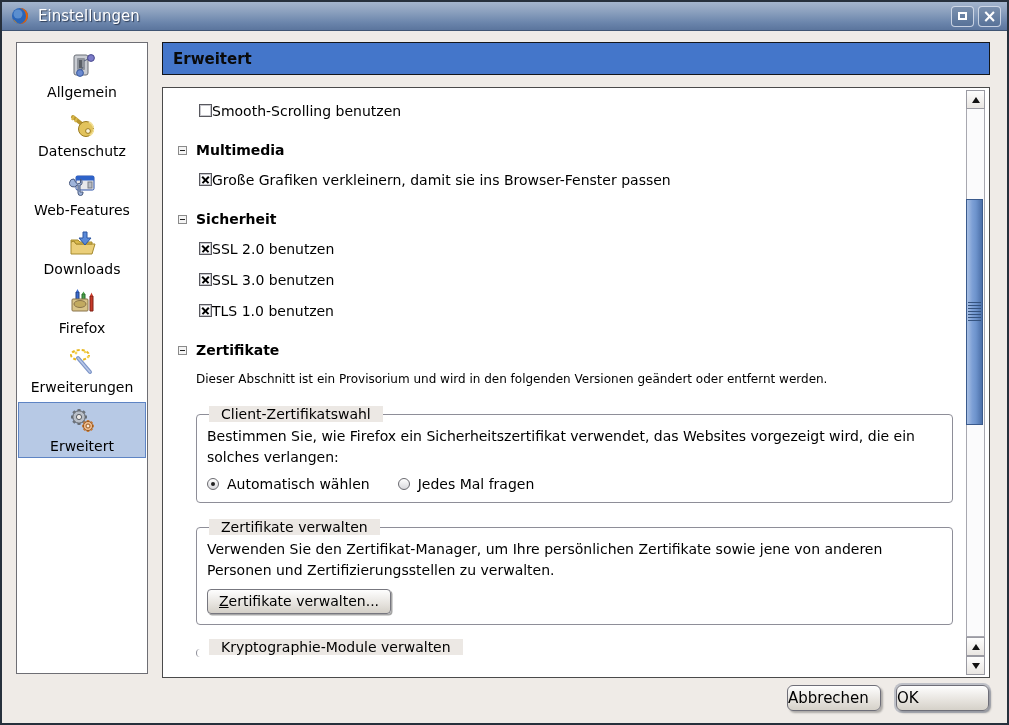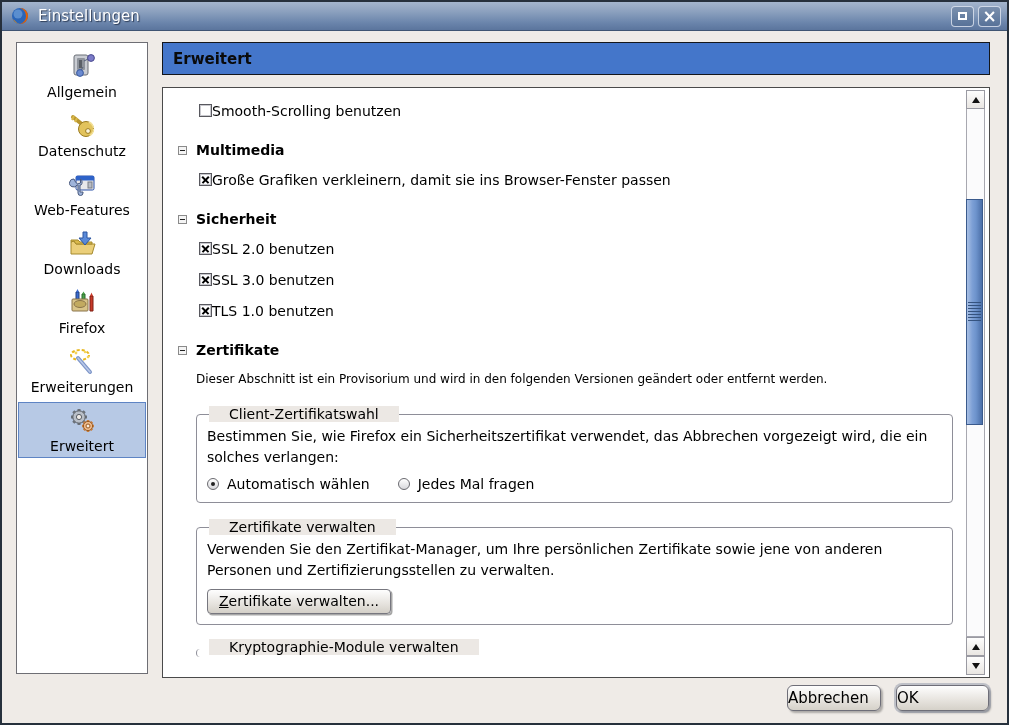--- a/index.html
+++ b/index.html
@@ -66,21 +66,21 @@
 
   
   .rad { width:12px; height:12px; border-radius:50%; border:1px solid #6A6A70;
          background:linear-gradient(to bottom,#fff,#D8D8DC); position:relative; flex:0 0 auto; }
   .rad.on::after { content:""; position:absolute; left:3px; top:3px; width:4px; height:4px;
                    border-radius:50%; background:#222; }
 
   
   .groupbox { border:1px solid #8E8E98; border-radius:4px; margin:16px 12px 14px 33px;
               padding:2px 10px 10px 10px; position:relative; }
-  .groupbox legend { font-size:14px; background:#ECE8E4; padding:0 20px; margin-left:2px; }
+  .groupbox legend { font-size:14px; background:#ECE8E4; padding:0 12px; margin-left:2px; }
   .groupbox .para2 { font-size:14px; line-height:21px; margin:2px 0 8px 0; }
   .radio-row { display:flex; align-items:center; gap:8px; margin-top:4px; }
   .radio-row .gap { width:12px; }
   .radio-row .rlbl { font-size:14px; }
 
   .xul-btn { display:inline-block; font-size:14px; padding:3px 11px 4px 11px;
              background:linear-gradient(to bottom,#FEFEFE,#E6E3DE 60%,#D4D0C8);
              border:1px solid #77777F; border-radius:4px;
              box-shadow:1.5px 1.5px 0 rgba(60,60,60,.45); cursor:default; }
   .ak { text-decoration:underline; }
@@ -277,21 +277,21 @@
 
       <div class="section-head">
         <span class="twisty"></span>
         <span class="t">Zertifikate</span>
       </div>
 
       <p class="para">Dieser Abschnitt ist ein Provisorium und wird in den folgenden Versionen geändert oder entfernt werden.</p>
 
       <fieldset class="groupbox">
         <legend>Client-Zertifikatswahl</legend>
-        <p class="para2">Bestimmen Sie, wie Firefox ein Sicherheitszertifikat verwendet, das Abbrechen vorgezeigt wird, die ein solches verlangen:</p>
+        <p class="para2">Bestimmen Sie, wie Firefox ein Sicherheitszertifikat verwendet, das Websites vorgezeigt wird, die ein solches verlangen:</p>
         <div class="radio-row">
           <span class="rad on"></span>
           <span class="rlbl">Automatisch wählen</span>
           <span class="gap"></span>
           <span class="rad"></span>
           <span class="rlbl">Jedes Mal fragen</span>
         </div>
       </fieldset>
 
       <fieldset class="groupbox">

